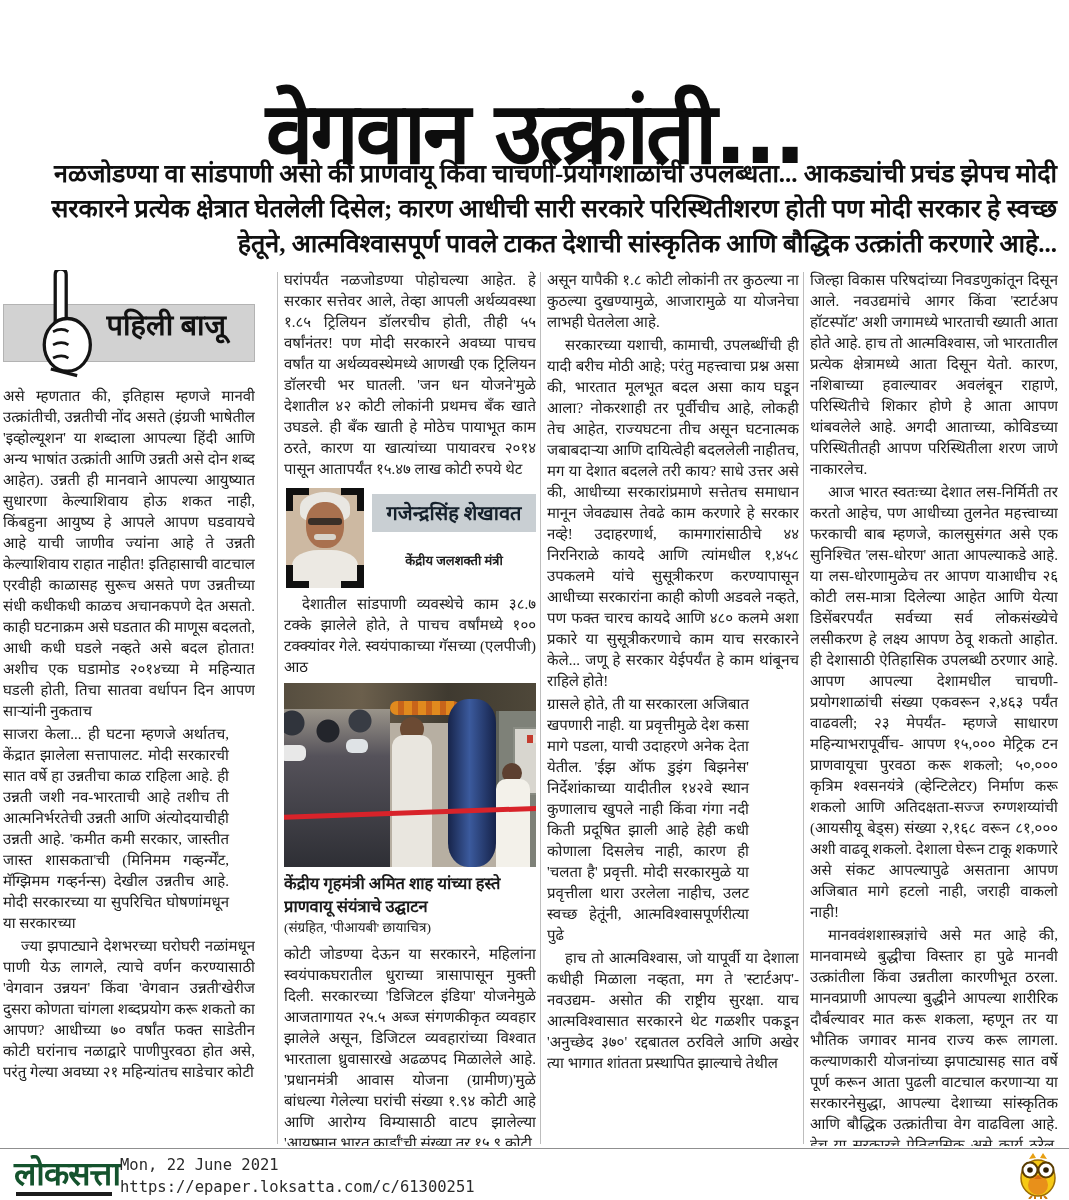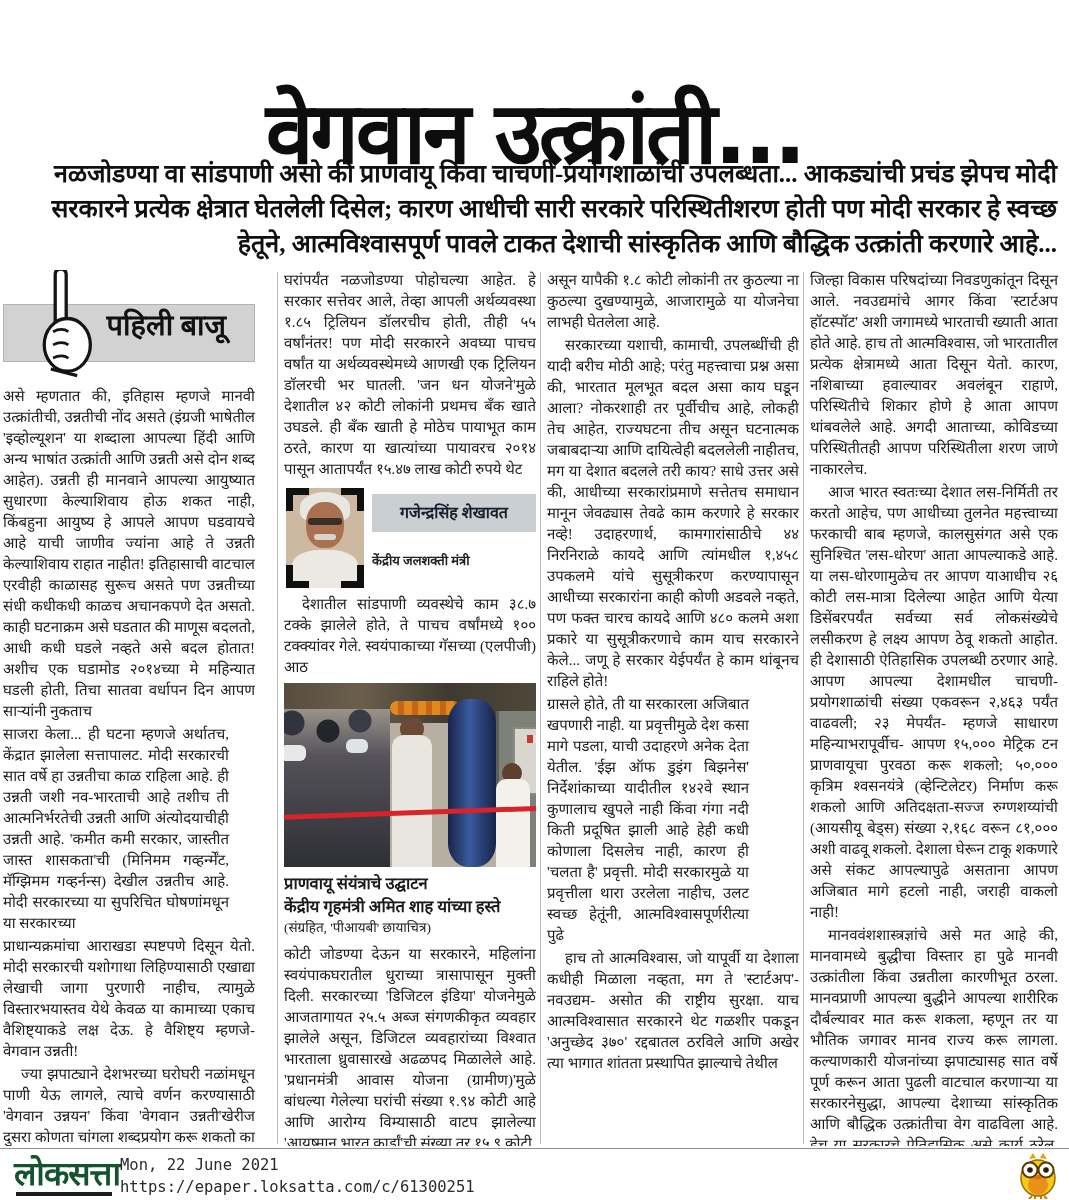--- a/index.html
+++ b/index.html
@@ -38,22 +38,22 @@
   .ap-face{position:absolute;left:20px;top:14px;width:38px;height:46px;border-radius:45%;background:#a9714f;}
   .ap-glass{position:absolute;left:22px;top:30px;width:34px;height:7px;background:#3a2f28;border-radius:3px;}
   .ap-mustache{position:absolute;left:28px;top:46px;width:22px;height:6px;background:#d8d4cc;border-radius:3px;}
   .ap-shirt{position:absolute;left:6px;top:62px;width:66px;height:38px;border-radius:40% 40% 0 0;background:#ece9e3;}
   .corner{position:absolute;width:16px;height:16px;border:0 solid #101010;}
   .c-tl{left:0;top:0;border-left-width:7px;border-top-width:7px;}
   .c-tr{right:0;top:0;border-right-width:7px;border-top-width:7px;}
   .c-bl{left:0;bottom:0;border-left-width:7px;border-bottom-width:7px;}
   .c-br{right:0;bottom:0;border-right-width:7px;border-bottom-width:7px;}
   .authname{position:absolute;left:88px;top:10px;width:164px;height:38px;background:#c9cfd3;
-            text-align:center;font-weight:bold;font-size:16px;line-height:38px;color:#15202b;}
-  .authtitle{position:absolute;left:88px;top:66px;width:164px;
+            text-align:center;font-weight:bold;font-size:20px;line-height:38px;color:#15202b;}
+  .authtitle{position:absolute;left:88px;top:66px;width:164px;text-align:center;
              font-weight:bold;font-size:13px;color:#222;}
 
   
   .mainphoto{position:relative;width:347px;height:184px;margin:5px 0 5px -44px;background:#b7afa2;overflow:hidden;}
   .ph-top{position:absolute;left:0;top:0;width:100%;height:40px;
           background:linear-gradient(90deg,#4a4438,#6b5f4c 35%,#3f3a30 60%,#58503f);}
   .ph-crowd{position:absolute;left:0;top:26px;width:150px;height:158px;
             background:
               radial-gradient(circle at 16px 22px,#2a2a2e 11px,transparent 12px),
               radial-gradient(circle at 52px 14px,#30343c 12px,transparent 13px),
@@ -112,21 +112,20 @@
         <svg width="66" height="112" viewBox="0 0 60 102">
           <path d="M22 6 q0-5 5-5 q5 0 5 5 l0 44 -10 2 z" fill="#ffffff" stroke="#141414" stroke-width="3"></path>
           <ellipse cx="33" cy="70" rx="21" ry="24" fill="#ffffff" stroke="#141414" stroke-width="3"></ellipse>
           <path d="M20 58 q8-4 14 0 M20 70 q8-4 14 0 M20 82 q8-4 14 0" fill="none" stroke="#141414" stroke-width="2.5"></path>
           <path d="M18 92 l24 6" stroke="#141414" stroke-width="3" fill="none"></path>
         </svg>
       </div>
     </div>
     <p><span class="lead">असे म्हणतात</span><span> की, इतिहास म्हणजे मानवी उत्क्रांतीची, उन्नतीची नोंद असते (इंग्रजी भाषेतील 'इव्होल्यूशन' या शब्दाला आपल्या हिंदी आणि अन्य भाषांत उत्क्रांती आणि उन्नती असे दोन शब्द आहेत). उन्नती ही मानवाने आपल्या आयुष्यात सुधारणा केल्याशिवाय होऊ शकत नाही, किंबहुना आयुष्य हे आपले आपण घडवायचे आहे याची जाणीव ज्यांना आहे ते उन्नती केल्याशिवाय राहात नाहीत! इतिहासाची वाटचाल एरवीही काळासह सुरूच असते पण उन्नतीच्या संधी कधीकधी काळच अचानकपणे देत असतो. काही घटनाक्रम असे घडतात की माणूस बदलतो, आधी कधी घडले नव्हते असे बदल होतात! अशीच एक घडामोड २०१४च्या मे महिन्यात घडली होती, तिचा सातवा वर्धापन दिन आपण साऱ्यांनी नुकताच</span></p>
     <p class="narrow1">साजरा केला... ही घटना म्हणजे अर्थातच, केंद्रात झालेला सत्तापालट. मोदी सरकारची सात वर्षे हा उन्नतीचा काळ राहिला आहे. ही उन्नती जशी नव-भारताची आहे तशीच ती आत्मनिर्भरतेची उन्नती आणि अंत्योदयाचीही उन्नती आहे. 'कमीत कमी सरकार, जास्तीत जास्त शासकता'ची (मिनिमम गव्हर्न्मेंट, मॅग्झिमम गव्हर्नन्स) देखील उन्नतीच आहे. मोदी सरकारच्या या सुपरिचित घोषणांमधून या सरकारच्या</p>
-    <p>प्राधान्यक्रमांचा आराखडा स्पष्टपणे दिसून येतो. मोदी सरकारची यशोगाथा लिहिण्यासाठी एखाद्या लेखाची जागा पुरणारी नाहीच, त्यामुळे विस्तारभयास्तव येथे केवळ या कामाच्या एकाच वैशिष्ट्याकडे लक्ष देऊ. हे वैशिष्ट्य म्हणजे- वेगवान उन्नती!</p>
     <p class="ind">ज्या झपाट्याने देशभरच्या घरोघरी नळांमधून पाणी येऊ लागले, त्याचे वर्णन करण्यासाठी 'वेगवान उन्नयन' किंवा 'वेगवान उन्नती'खेरीज दुसरा कोणता चांगला शब्दप्रयोग करू शकतो का आपण? आधीच्या ७० वर्षांत फक्त साडेतीन कोटी घरांनाच नळाद्वारे पाणीपुरवठा होत असे, परंतु गेल्या अवघ्या २१ महिन्यांतच साडेचार कोटी</p>
   </div>
 
   <div class="col" id="col2">
     <p>घरांपर्यंत नळजोडण्या पोहोचल्या आहेत. हे सरकार सत्तेवर आले, तेव्हा आपली अर्थव्यवस्था १.८५ ट्रिलियन डॉलरचीच होती, तीही ५५ वर्षांनंतर! पण मोदी सरकारने अवघ्या पाचच वर्षांत या अर्थव्यवस्थेमध्ये आणखी एक ट्रिलियन डॉलरची भर घातली. 'जन धन योजने'मुळे देशातील ४२ कोटी लोकांनी प्रथमच बँक खाते उघडले. ही बँक खाती हे मोठेच पायाभूत काम ठरते, कारण या खात्यांच्या पायावरच २०१४ पासून आतापर्यंत १५.४७ लाख कोटी रुपये थेट</p>
 
     <div class="authbox">
       <div class="authphoto">
         <div class="ap-hair"></div>
         <div class="ap-face"></div>
@@ -155,22 +154,22 @@
       <div class="ph-cylinder"></div>
       <div class="ph-machine"></div>
       <div class="ph-panel"></div>
       <div class="ph-dots"></div>
       <div class="ph-man2h"></div>
       <div class="ph-man2"></div>
       <div class="ph-ribbon"></div>
     </div>
 
     <div class="caption">
+      <p class="capline">केंद्रीय गृहमंत्री अमित शाह यांच्या हस्ते</p>
       <p class="capline">प्राणवायू संयंत्राचे उद्घाटन</p>
-      <p class="capline">केंद्रीय गृहमंत्री अमित शाह यांच्या हस्ते</p>
       <p class="credit">(संग्रहित, 'पीआयबी' छायाचित्र)</p>
     </div>
 
     <p>कोटी जोडण्या देऊन या सरकारने, महिलांना स्वयंपाकघरातील धुराच्या त्रासापासून मुक्ती दिली. सरकारच्या 'डिजिटल इंडिया' योजनेमुळे आजतागायत २५.५ अब्ज संगणकीकृत व्यवहार झालेले असून, डिजिटल व्यवहारांच्या विश्वात भारताला ध्रुवासारखे अढळपद मिळालेले आहे. 'प्रधानमंत्री आवास योजना (ग्रामीण)'मुळे बांधल्या गेलेल्या घरांची संख्या १.९४ कोटी आहे आणि आरोग्य विम्यासाठी वाटप झालेल्या 'आयुष्मान भारत कार्डां'ची संख्या तर १५.९ कोटी</p>
   </div>
 
   <div class="col" id="col3">
     <p>असून यापैकी १.८ कोटी लोकांनी तर कुठल्या ना कुठल्या दुखण्यामुळे, आजारामुळे या योजनेचा लाभही घेतलेला आहे.</p>
     <p class="ind">सरकारच्या यशाची, कामाची, उपलब्धींची ही यादी बरीच मोठी आहे; परंतु महत्त्वाचा प्रश्न असा की, भारतात मूलभूत बदल असा काय घडून आला? नोकरशाही तर पूर्वीचीच आहे, लोकही तेच आहेत, राज्यघटना तीच असून घटनात्मक जबाबदाऱ्या आणि दायित्वेही बदललेली नाहीतच, मग या देशात बदलले तरी काय? साधे उत्तर असे की, आधीच्या सरकारांप्रमाणे सत्तेतच समाधान मानून जेवढ्यास तेवढे काम करणारे हे सरकार नव्हे! उदाहरणार्थ, कामगारांसाठीचे ४४ निरनिराळे कायदे आणि त्यांमधील १,४५८ उपकलमे यांचे सुसूत्रीकरण करण्यापासून आधीच्या सरकारांना काही कोणी अडवले नव्हते, पण फक्त चारच कायदे आणि ४८० कलमे अशा प्रकारे या सुसूत्रीकरणाचे काम याच सरकारने केले... जणू हे सरकार येईपर्यंत हे काम थांबूनच राहिले होते!</p>
     <p class="wrap3">ग्रासले होते, ती या सरकारला अजिबात खपणारी नाही. या प्रवृत्तीमुळे देश कसा मागे पडला, याची उदाहरणे अनेक देता येतील. 'ईझ ऑफ डुइंग बिझनेस' निर्देशांकाच्या यादीतील १४२वे स्थान कुणालाच खुपले नाही किंवा गंगा नदी किती प्रदूषित झाली आहे हेही कधी कोणाला दिसलेच नाही, कारण ही 'चलता है' प्रवृत्ती. मोदी सरकारमुळे या प्रवृत्तीला थारा उरलेला नाहीच, उलट स्वच्छ हेतूंनी, आत्मविश्वासपूर्णरीत्या पुढे</p>

